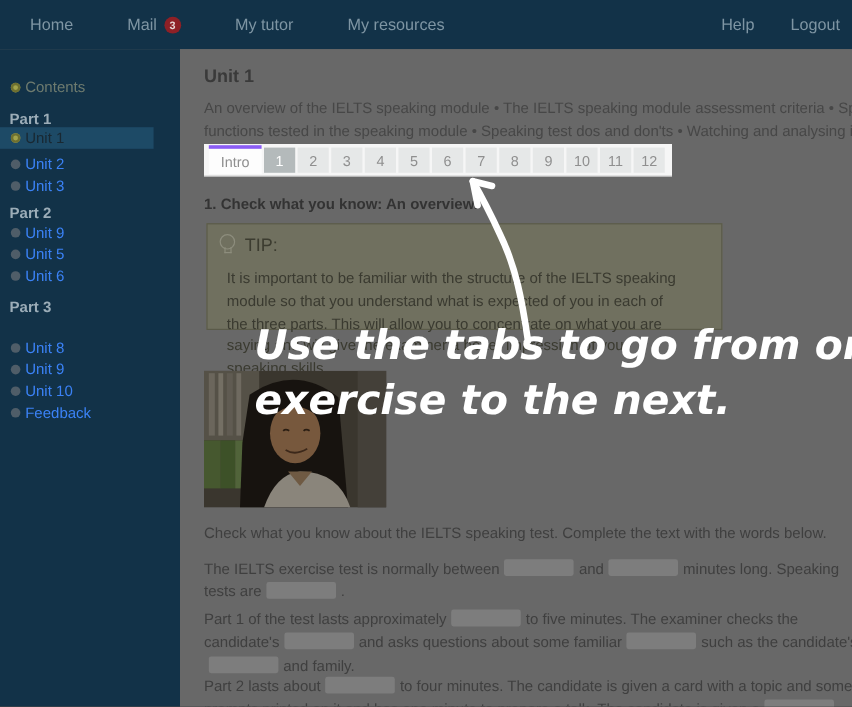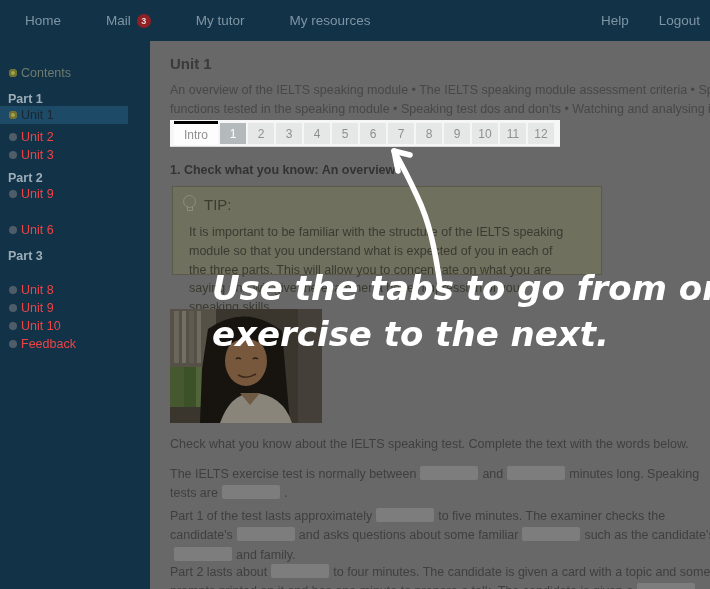--- a/index.html
+++ b/index.html
@@ -14,37 +14,37 @@
   .nav-right{margin-right:0;margin-left:30px;}
   .badge{display:inline-flex;align-items:center;justify-content:center;width:14px;height:14px;
          border-radius:50%;background:#8e2026;color:#e8d7d7;font-size:9px;font-weight:bold;margin-left:6px;}
 
   
   .sidebar{position:absolute;left:0;top:41px;width:150px;height:548px;background:#123248;}
   .s-row{position:absolute;left:0;width:128px;height:18px;display:flex;align-items:center;cursor:pointer;}
   .s-row.selected{background:#1d4a66;}
   .bullet{position:relative;left:9px;width:8px;height:8px;border-radius:50%;background:#4f5d68;flex:0 0 8px;}
   .bullet.olive{background:#a3a44c;box-shadow:inset 0 0 0 2px #6f7030;}
-  .s-label{margin-left:13px;font-size:12.5px;color:#ef4444;white-space:nowrap;}
+  .s-label{margin-left:13px;font-size:12.5px;color:#3b82f6;white-space:nowrap;}
   .s-label.contents{color:#6e7b6f;}
   .s-row.selected .s-label{color:#192832;}
   .s-part{position:absolute;left:8px;height:18px;display:flex;align-items:center;
           font-size:12.5px;font-weight:bold;color:#9cadb8;}
 
   
   .main{position:absolute;left:150px;top:41px;width:560px;height:548px;background:#686868;overflow:hidden;}
   .unit-title{position:absolute;left:20px;top:14px;font-size:15px;font-weight:bold;color:#3a3a3a;}
   .unit-desc{position:absolute;left:20px;top:40px;width:600px;font-size:12.5px;line-height:1.55;color:#474747;}
 
   
   .tab-strip{position:absolute;left:20px;top:79px;width:390px;height:27px;background:#f6f6f6;
              border-bottom:1px solid #dadada;box-sizing:border-box;display:flex;align-items:flex-end;padding:0 0 0 4px;}
   .tab{box-sizing:border-box;display:flex;align-items:center;justify-content:center;
        font-size:12px;color:#8f8f8f;cursor:pointer;margin-right:2px;}
-  .tab.intro{width:44px;height:24px;background:#fdfdfd;border-top:3px solid #000000;margin-bottom:1px;}
+  .tab.intro{width:44px;height:24px;background:#fdfdfd;border-top:3px solid #8b5cf6;margin-bottom:1px;}
   .tab.current{width:26px;height:21px;background:#b4babb;color:#ffffff;margin-bottom:2px;}
   .tab.num{width:26px;height:21px;background:#e6e8e8;margin-bottom:2px;}
 
   .ex-heading{position:absolute;left:20px;top:122px;font-size:12.5px;font-weight:bold;color:#333333;}
 
   .tip-box{position:absolute;left:22px;top:145px;width:430px;height:89px;background:#70705f;
            border:1px solid #5a5a49;box-sizing:border-box;}
   .tip-head{position:absolute;left:10px;top:8px;display:flex;align-items:center;}
   .tip-title{font-size:15px;color:#3c3c30;margin-left:8px;}
   .bulb{width:13px;height:18px;position:relative;}
@@ -115,20 +115,24 @@
     </div>
     <div class="s-row" style="top:105px">
       <span class="bullet"></span>
       <span class="s-label">Unit 3</span>
     </div>
 
     <div class="s-part" style="top:128px">Part 2</div>
     <div class="s-row" style="top:144px">
       <span class="bullet"></span>
       <span class="s-label">Unit 9</span>
+    </div>
+    <div class="s-row" style="top:162px">
+      <span class="bullet"></span>
+      <span class="s-label">Unit 5</span>
     </div>
     <div class="s-row" style="top:180px">
       <span class="bullet"></span>
       <span class="s-label">Unit 6</span>
     </div>
 
     <div class="s-part" style="top:206px">Part 3</div>
     <div class="s-row" style="top:240px">
       <span class="bullet"></span>
       <span class="s-label">Unit 8</span>

